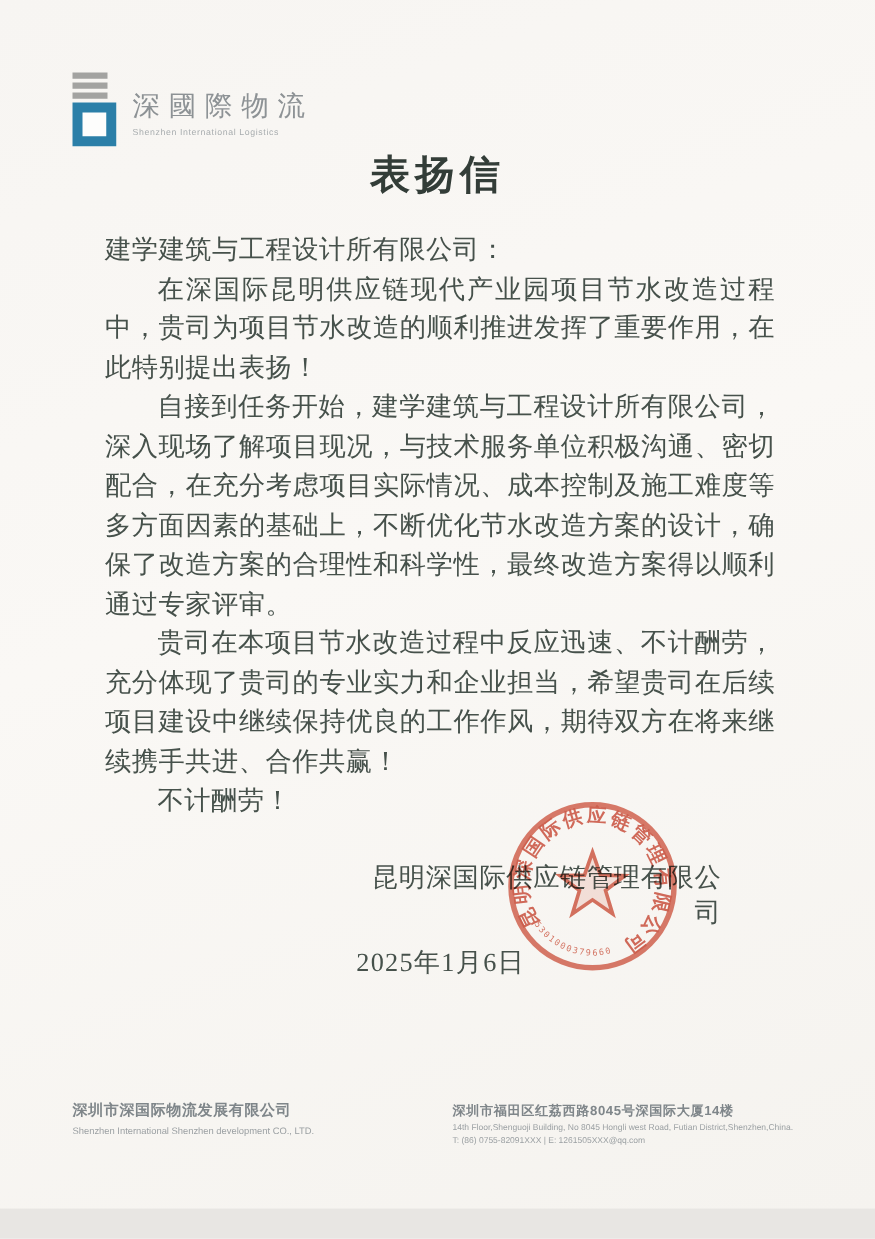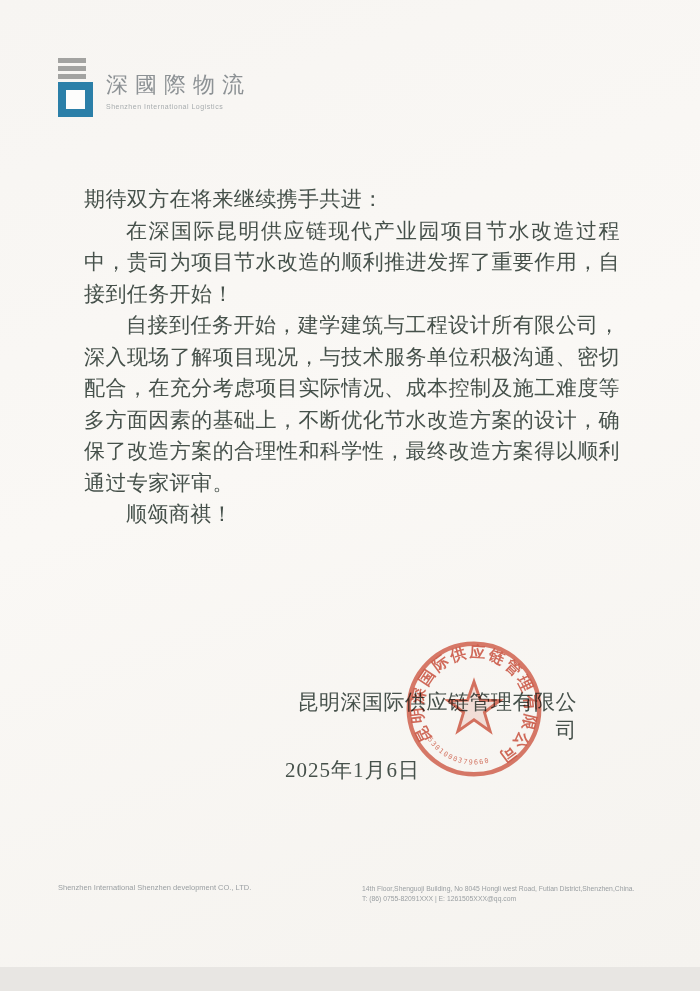--- a/index.html
+++ b/index.html
@@ -79,26 +79,28 @@
       <span class="bar"></span>
       <span class="bar"></span>
       <span class="square"></span>
     </div>
     <div class="logo-text">
       <div class="logo-cn">深國際物流</div>
       <div class="logo-en">Shenzhen International Logistics</div>
     </div>
   </header>
 
+  <h1 class="title">表扬信</h1>
 
   <div class="letter-body">
-    <p class="salutation">期待双方在将来继续携手共进：</p>
-    <p class="para">在深国际昆明供应链现代产业园项目节水改造过程中，贵司为项目节水改造的顺利推进发挥了重要作用，自接到任务开始！</p>
+    <p class="salutation">建学建筑与工程设计所有限公司：</p>
+    <p class="para">在深国际昆明供应链现代产业园项目节水改造过程中，贵司为项目节水改造的顺利推进发挥了重要作用，在此特别提出表扬！</p>
     <p class="para">自接到任务开始，建学建筑与工程设计所有限公司，深入现场了解项目现况，与技术服务单位积极沟通、密切配合，在充分考虑项目实际情况、成本控制及施工难度等多方面因素的基础上，不断优化节水改造方案的设计，确保了改造方案的合理性和科学性，最终改造方案得以顺利通过专家评审。</p>
-    <p class="para">顺颂商祺！</p>
+    <p class="para">贵司在本项目节水改造过程中反应迅速、不计酬劳，充分体现了贵司的专业实力和企业担当，希望贵司在后续项目建设中继续保持优良的工作作风，期待双方在将来继续携手共进、合作共赢！</p>
+    <p class="para">不计酬劳！</p>
   </div>
 
   <div class="sign-block">
     <div class="signature">昆明深国际供应链管理有限公司</div>
     <div class="sign-date">2025年1月6日</div>
   </div>
 
   <div class="seal">
     <svg viewBox="0 0 150 150">
       <defs>
@@ -111,21 +113,23 @@
         <textPath href="#sealArcTop" xlink:href="#sealArcTop" startOffset="0" textLength="256" lengthAdjust="spacing">昆明深国际供应链管理有限公司</textPath>
       </text>
       <text class="seal-num">
         <textPath href="#sealArcBottom" xlink:href="#sealArcBottom" startOffset="0" textLength="72" lengthAdjust="spacing">5301000379660</textPath>
       </text>
     </svg>
   </div>
 
   <footer class="footer">
     <div class="f-left">
+      <div class="f-cn">深圳市深国际物流发展有限公司</div>
       <div class="f-en">Shenzhen International Shenzhen development CO., LTD.</div>
     </div>
     <div class="f-right">
+      <div class="f-cn2">深圳市福田区红荔西路8045号深国际大厦14楼</div>
       <div class="f-en2">14th Floor,Shenguoji Building, No 8045 Hongli west Road, Futian District,Shenzhen,China.</div>
       <div class="f-contact">T: (86) 0755-82091XXX   |   E: 1261505XXX@qq.com</div>
     </div>
   </footer>
 
 </div>
 
 </body></html>

